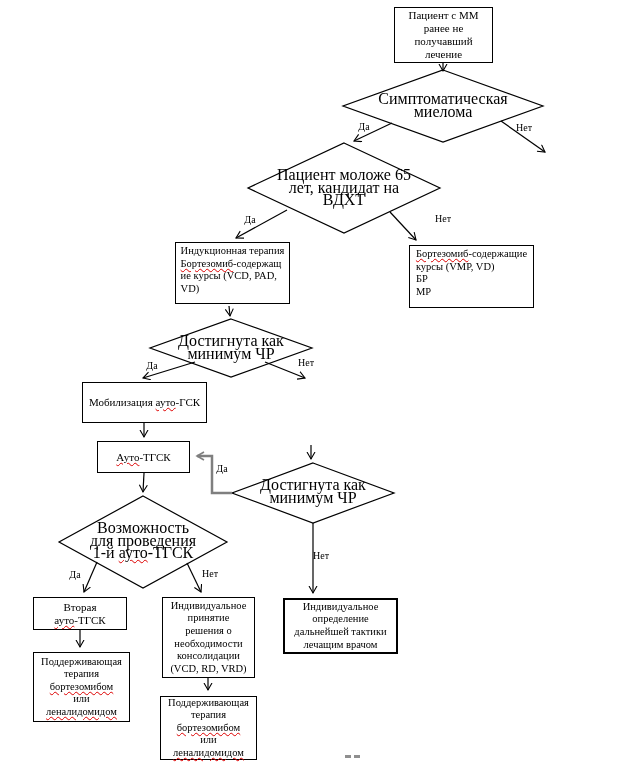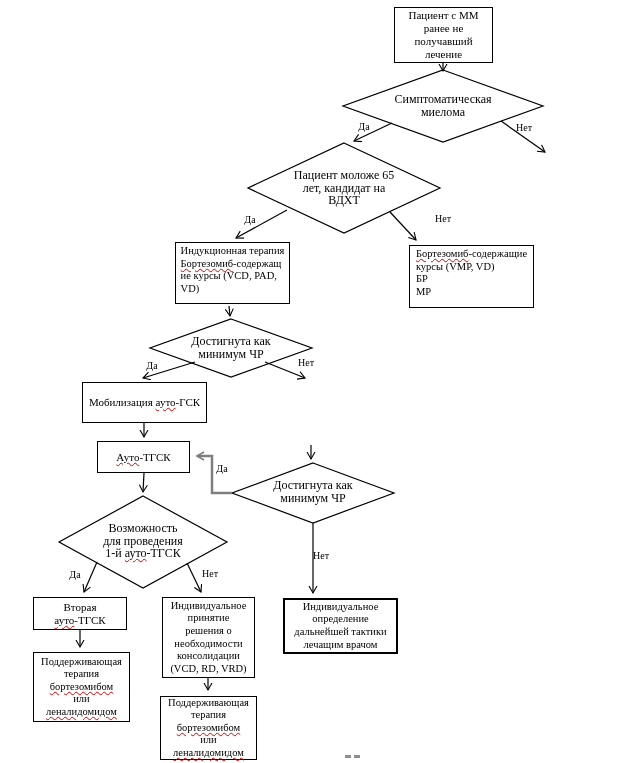--- a/index.html
+++ b/index.html
@@ -18,21 +18,21 @@
   .txt{white-space:pre-line;font-size:11px;line-height:13px;text-align:center;}
   .txt.s{font-size:10.5px;line-height:12.6px;}
   .txt.left{text-align:left;}
   .pad{padding:2px 4px;}
   .sq{
     text-decoration-line:underline;text-decoration-style:wavy;
     text-decoration-color:#dd0000;text-decoration-thickness:1px;text-underline-offset:1px;
   }
   .dtext{
     position:absolute;transform:translate(-50%,-50%);
-    white-space:pre-line;font-size:12px;line-height:12.6px;text-align:center;
+    white-space:pre-line;font-size:16px;line-height:12.6px;text-align:center;
   }
   .elabel{position:absolute;transform:translate(-50%,-50%);font-size:10px;line-height:12px;}
   .pgmark{position:absolute;width:6px;height:3px;background:#8f8f8f;}
 </style>
 </head>
 <body>
 
 <div class="canvas">
 
   <svg class="wires">

